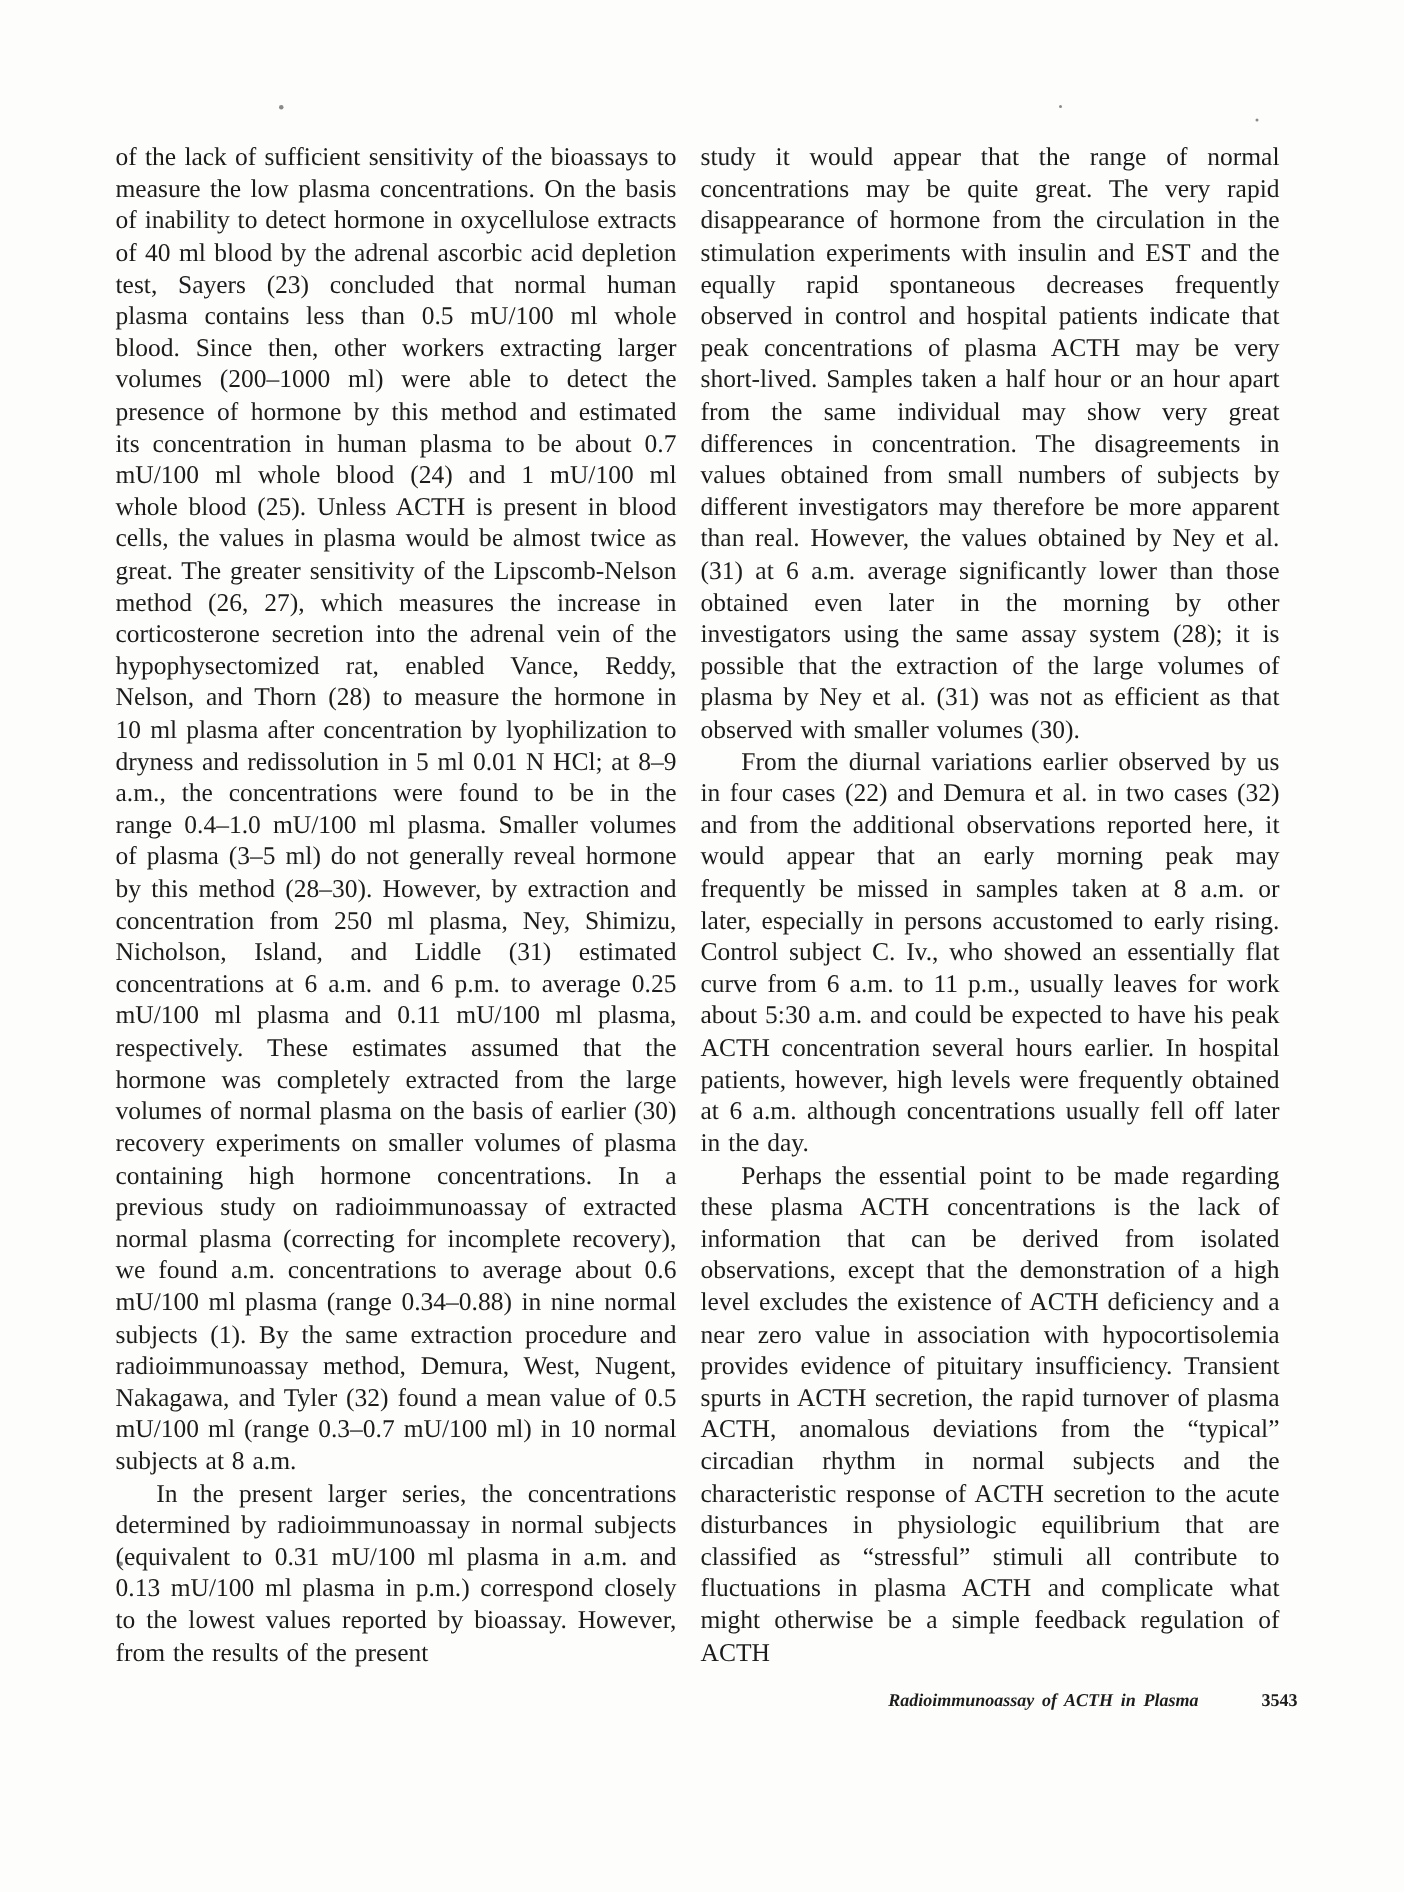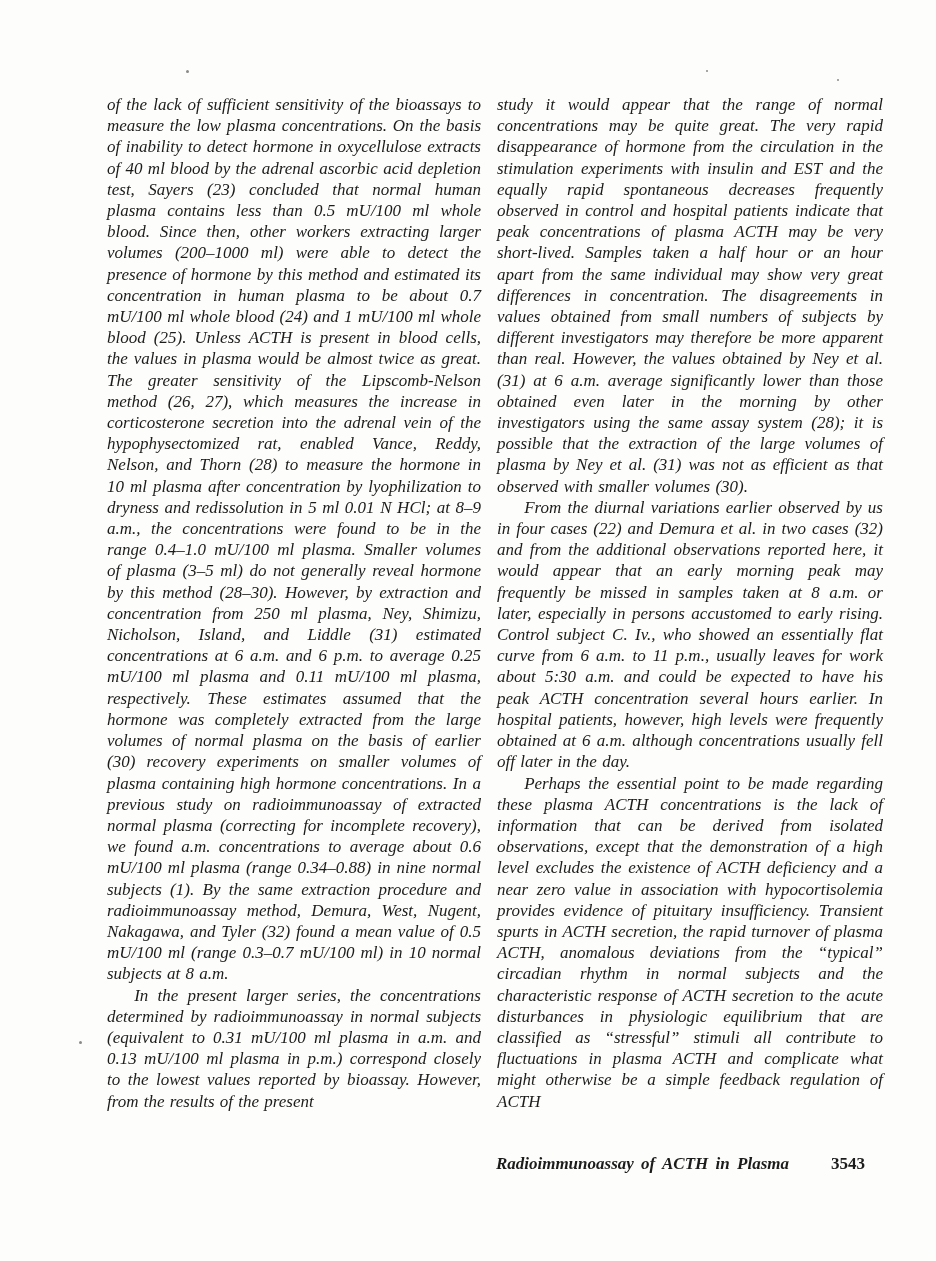--- a/index.html
+++ b/index.html
@@ -17,25 +17,24 @@
   }
   .page {
     position: absolute;
     top: 0; left: 0;
     width: 936px;
     height: 1261px;
   }
   .columns {
     position: absolute;
     top: 94px;
-    left: 107px;
+    left: 77px;
     width: 776px;
     display: flex;
     gap: 16px;
-    font-style: italic;
   }
   .column {
     font-size: 17px;
     line-height: 21.2px;
     text-align: justify;
     text-justify: inter-word;
   }
   .column.left  { width: 374px; }
   .column.right { width: 386px; }
   .column p {
@@ -46,22 +45,21 @@
     text-indent: 1.6em;
   }
   .footer {
     position: absolute;
     top: 1126px;
     left: 479px;
     width: 386px;
     display: flex;
     justify-content: flex-end;
     align-items: baseline;
-    font-size: 17px;
-    margin-top: 28px;
+    font-size: 12px;
   }
   .running-title {
     font-style: italic;
     font-weight: bold;
     word-spacing: 0.18em;
   }
   .page-number {
     font-weight: bold;
     margin-left: 42px;
   }

